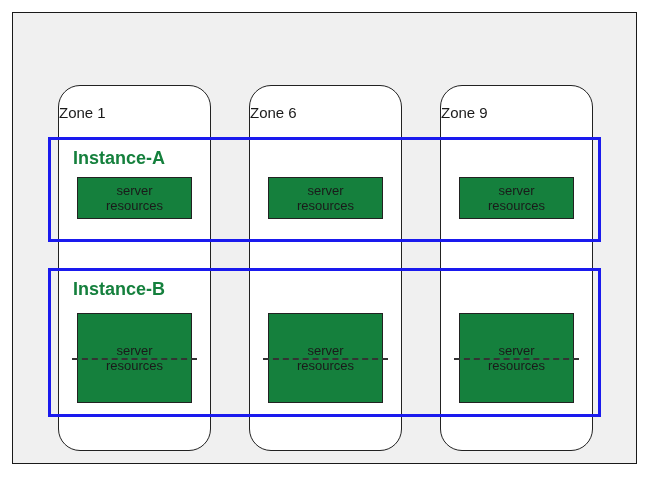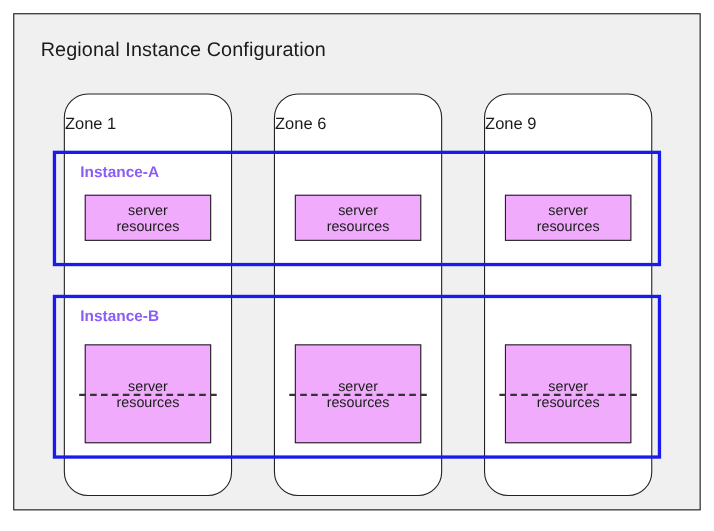--- a/index.html
+++ b/index.html
@@ -82,30 +82,30 @@
   }
   .instance-band.band-b {
     top: 255px;
     height: 149px;
   }
 
   .instance-label {
     position: absolute;
     left: 22px;
     top: 8px;
-    font-size: 14px;
+    font-size: 18px;
     font-weight: bold;
-    color: #8b5cf6;
+    color: #15803d;
     white-space: nowrap;
   }
 
   
   .server-box {
     position: absolute;
-    background: #f0abfc;
+    background: #15803d;
     border: 1px solid #222222;
     box-sizing: border-box;
     display: flex;
     flex-direction: column;
     align-items: center;
     justify-content: center;
   }
 
   .server-box .srv-line {
     font-size: 13px;
@@ -146,21 +146,20 @@
     z-index: 1;
   }
 </style>
 </head>
 <body>
 
 <div id="diagram-root">
 
   <div class="region-panel">
 
-    <div class="region-title">Regional Instance Configuration</div>
 
     <div class="zone-card zone-1">
       <div class="zone-label">Zone 1</div>
     </div>
     <div class="zone-card zone-2">
       <div class="zone-label">Zone 6</div>
     </div>
     <div class="zone-card zone-3">
       <div class="zone-label">Zone 9</div>
     </div>

